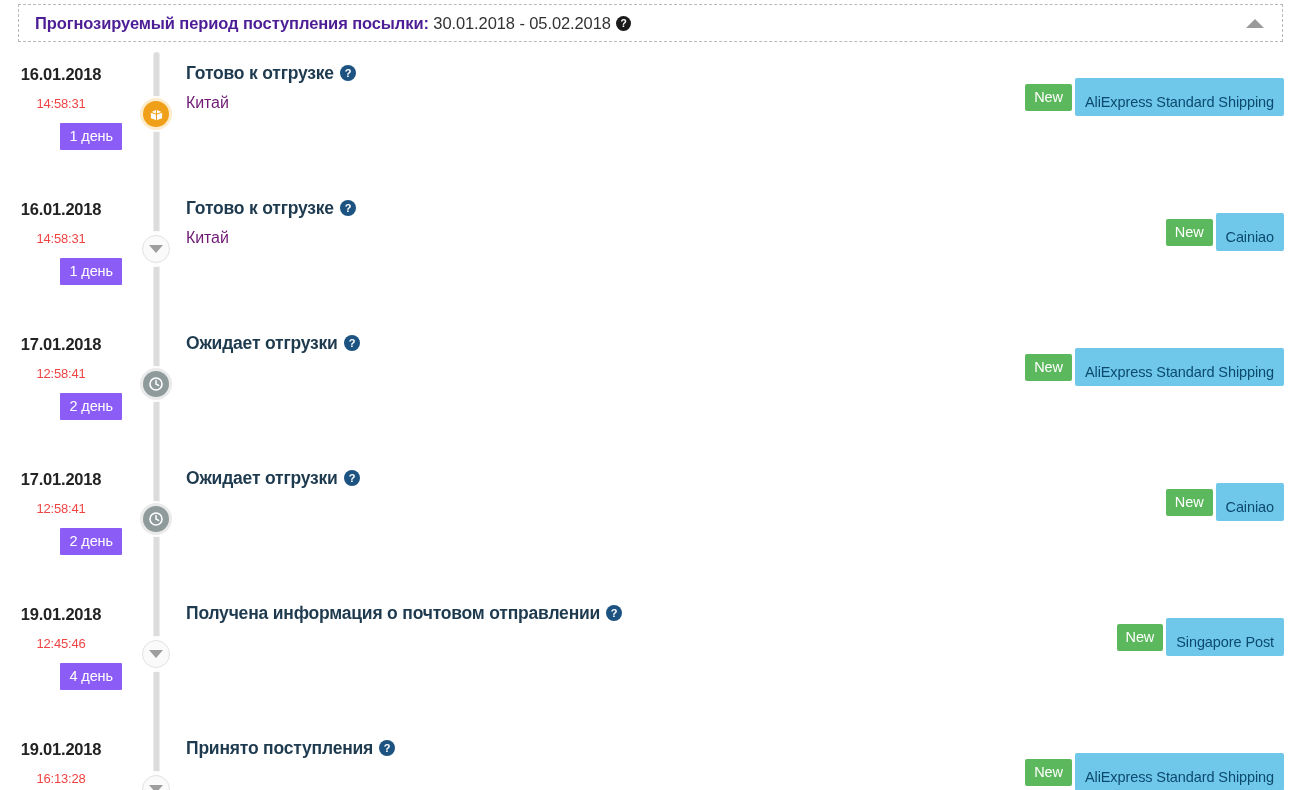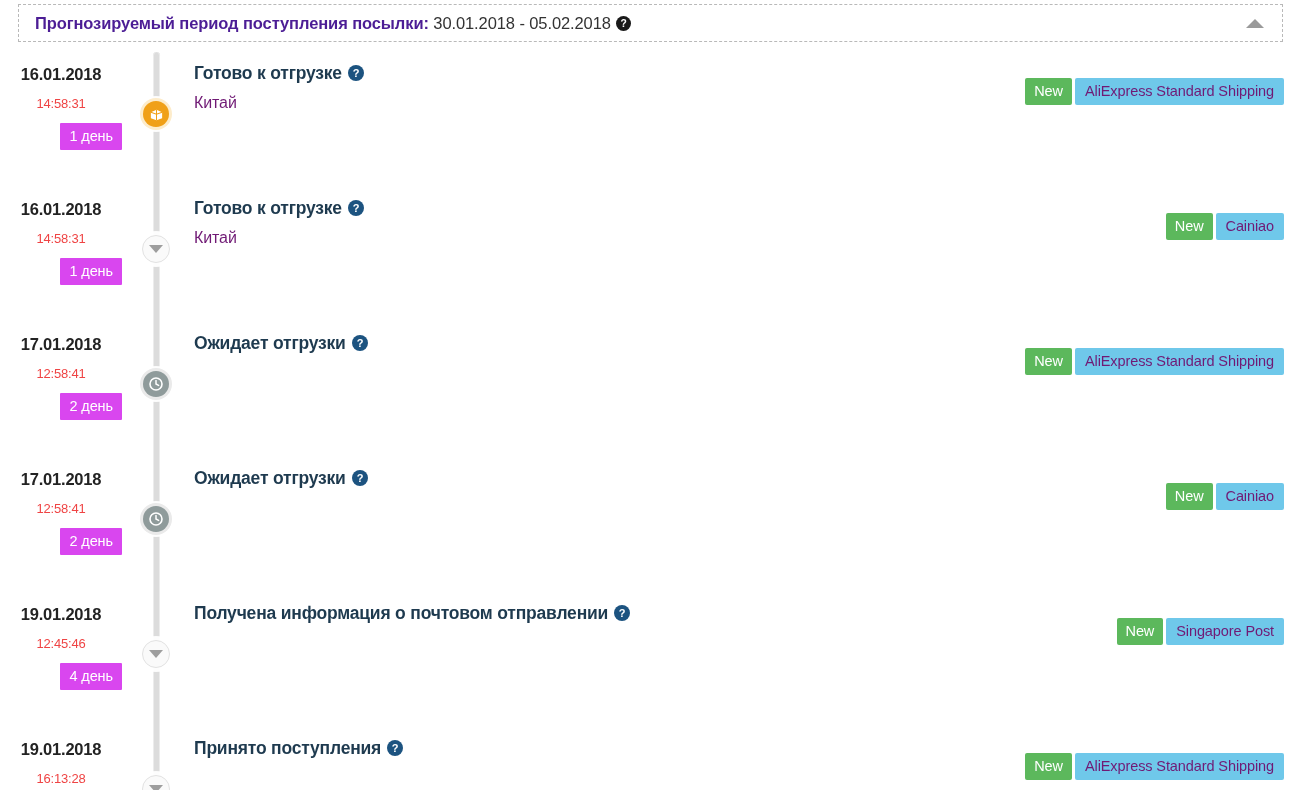--- a/index.html
+++ b/index.html
@@ -119,21 +119,21 @@
     margin-top: 10px;
     letter-spacing: -0.2px;
   }
   .daybadge-wrap {
     margin-top: 9px;
     display: flex;
     justify-content: flex-end;
   }
   .daybadge {
     display: inline-block;
-    background: #d946ef;
+    background: #8b5cf6;
     color: #ffffff;
     font-size: 14.5px;
     line-height: 16px;
     padding: 5px 9px 6px 9px;
     border-radius: 1px;
     letter-spacing: -0.1px;
   }
 
   
   .node {
@@ -175,21 +175,21 @@
     position: absolute;
     width: 28px; height: 28px;
     border-radius: 50%;
     background: #fafafa;
     border: 1px solid #e2e2e2;
   }
 
   
   .statuscol {
     position: absolute;
-    left: 194px;
+    left: 186px;
     top: -2px;
     max-width: 760px;
   }
   .status {
     font-size: 17.5px;
     font-weight: bold;
     color: #1e3a4f;
     line-height: 22px;
     letter-spacing: -0.2px;
     white-space: nowrap;
@@ -223,24 +223,24 @@
     background: #5cb85c;
     color: #ffffff;
     font-size: 14.5px;
     line-height: 16px;
     padding: 5px 9px 6px 9px;
     border-radius: 2px;
     letter-spacing: -0.1px;
   }
   .tag-carrier {
     background: #6fc8ea;
-    color: #701a75;
+    color: #0c4a6e;
     font-size: 14.5px;
     line-height: 16px;
-    padding: 5px 10px 6px 10px;
+    padding: 16px 10px 6px 10px;
     border-radius: 2px;
     letter-spacing: -0.1px;
     white-space: nowrap;
   }
 </style>
 </head>
 <body>
 
 <div id="app">
 

